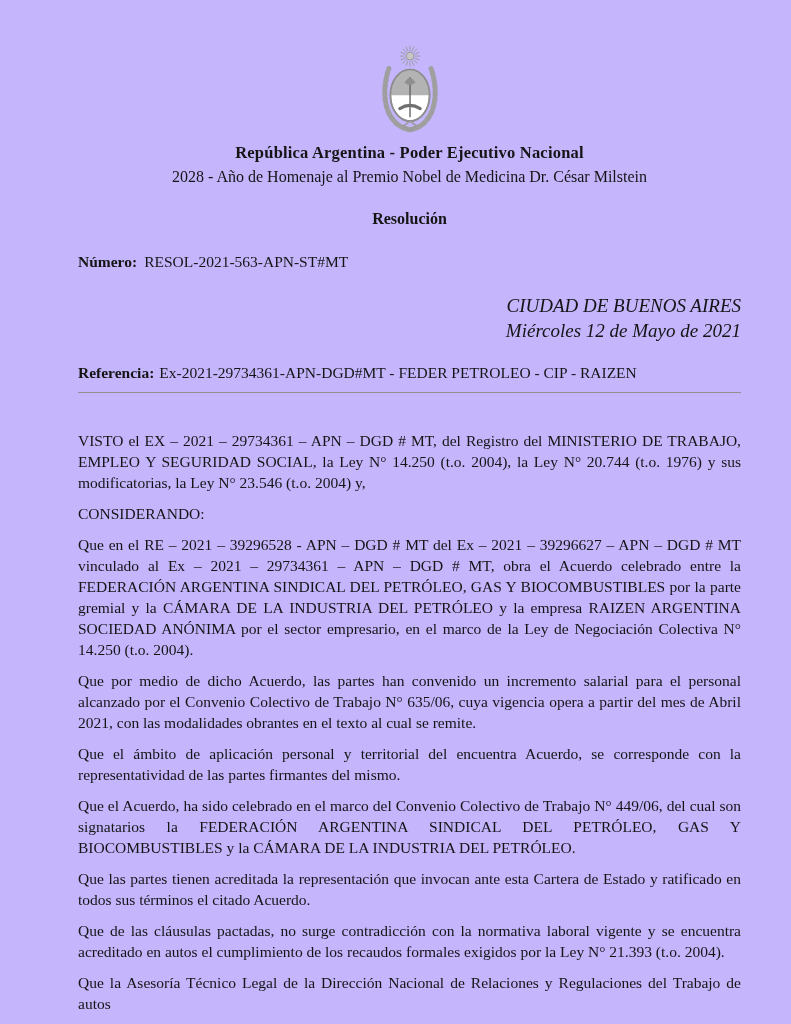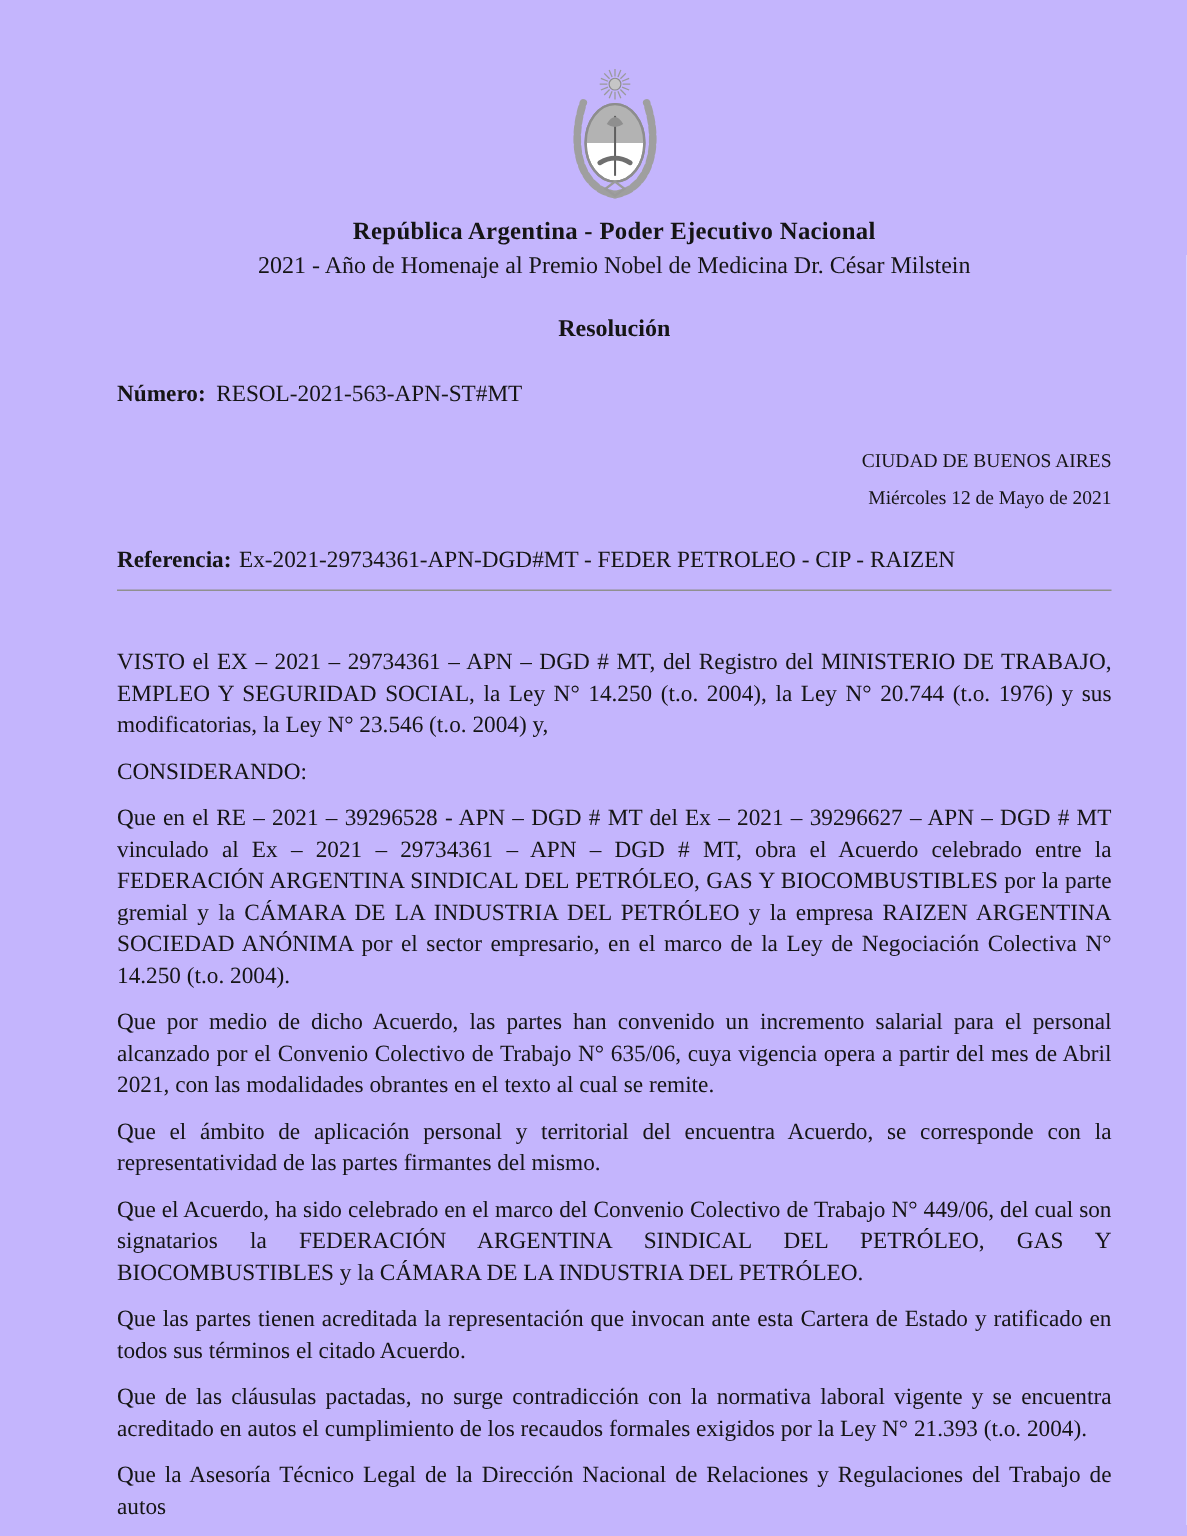--- a/index.html
+++ b/index.html
@@ -16,21 +16,21 @@
     background: #c4b5fd;
     padding: 45px 50px 0 78px;
   }
   .doc-header { text-align: center; }
   .coat-of-arms { display: inline-block; line-height: 0; }
   .org-line { font-weight: bold; font-size: 16.5px; margin-top: 6px; letter-spacing: 0.2px; }
   .year-line { font-size: 16px; margin-top: 5px; }
   .doc-type { font-weight: bold; font-size: 16px; margin-top: 24px; }
   .numero-line { font-size: 15.5px; margin-top: 25px; }
   .numero-line .label { font-weight: bold; margin-right: 7px; margin-top: 44px; }
-  .place-date { text-align: right; font-size: 13px; margin-top: 22px; line-height: 25px; }
+  .place-date { text-align: right; font-size: 19px; margin-top: 22px; line-height: 25px; font-style: italic; }
   .referencia-line { font-size: 15.5px; margin-top: 21px; }
   .referencia-line .label { font-weight: bold; margin-right: 5px; }
   .ref-rule { border: none; border-top: 1px solid #909090; margin-top: 10px; }
   .doc-body { margin-top: 37px; font-size: 15.5px; line-height: 21px; }
   .doc-body p { text-align: justify; margin-bottom: 10px; }
 </style>
 </head>
 <body>
 
 <div class="page">
@@ -71,21 +71,21 @@
         <rect x="59.2" y="41" width="1.7" height="51" fill="#5f5f5f"></rect>
 
         <path d="M53,48 Q60,36 67,48 Q60,53 53,48 Z" fill="#8f8f8f"></path>
 
         <path d="M47,81 Q60,73 73,81" stroke="#6f6f6f" stroke-width="4" fill="none" stroke-linecap="round"></path>
 
         <path d="M52,103 L60,97 L68,103 L60,109 Z" fill="none" stroke="#9a9a9a" stroke-width="2"></path>
       </svg>
     </span>
     <div class="org-line">República Argentina - Poder Ejecutivo Nacional</div>
-    <div class="year-line">2021 - Año de Homenaje al Premio Nobel de Medicina Dr. César Milstein</div>
+    <div class="year-line">2028 - Año de Homenaje al Premio Nobel de Medicina Dr. César Milstein</div>
     <div class="doc-type">Resolución</div>
   </header>
 
   <div class="numero-line">
     <span class="label">Número:</span><span>RESOL-2021-563-APN-ST#MT</span>
   </div>
 
   <div class="place-date">
     <div>CIUDAD DE BUENOS AIRES</div>
     <div>Miércoles 12 de Mayo de 2021</div>

